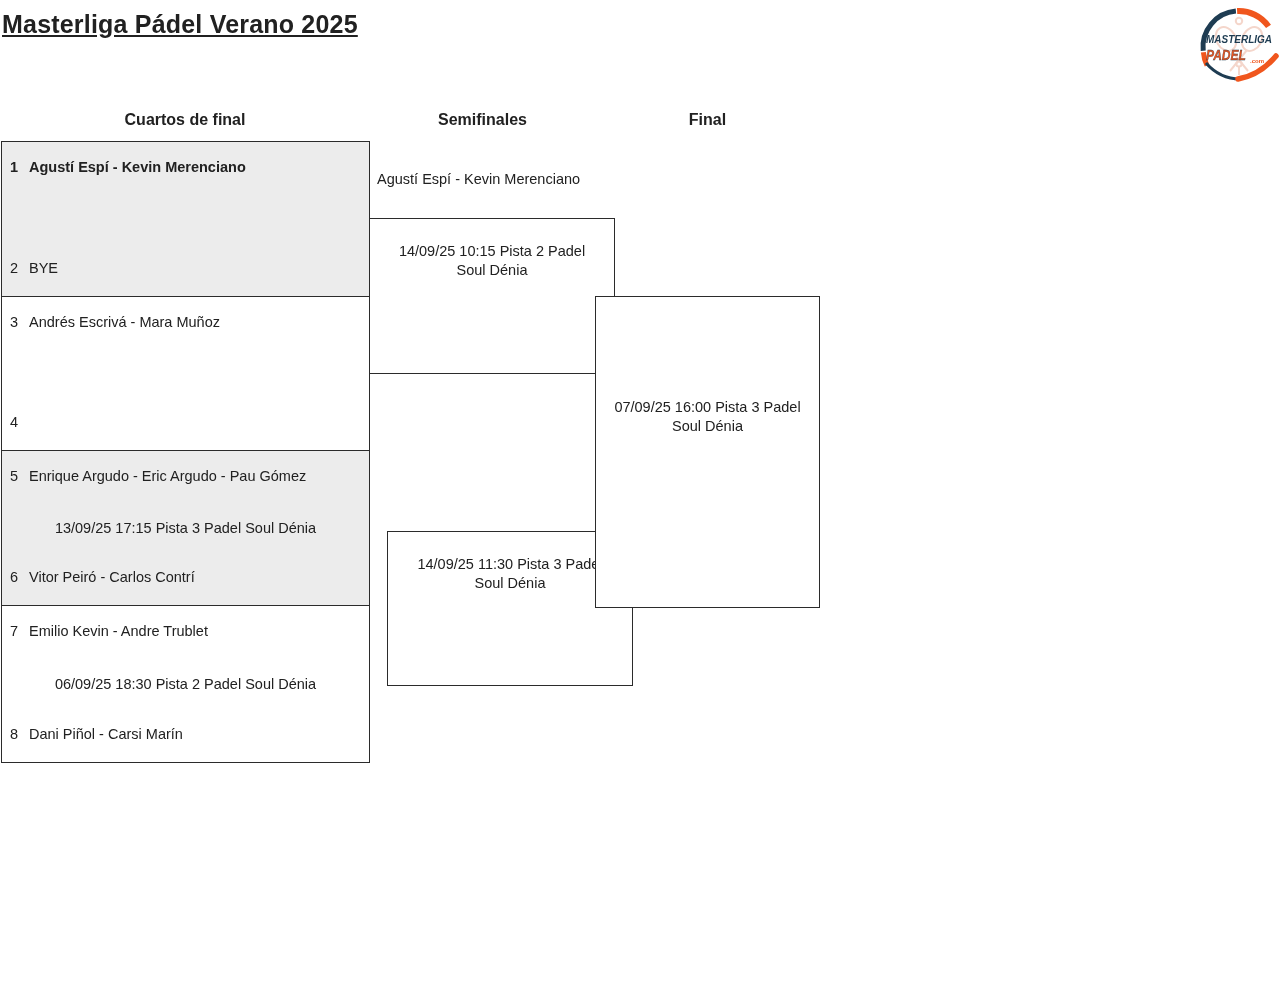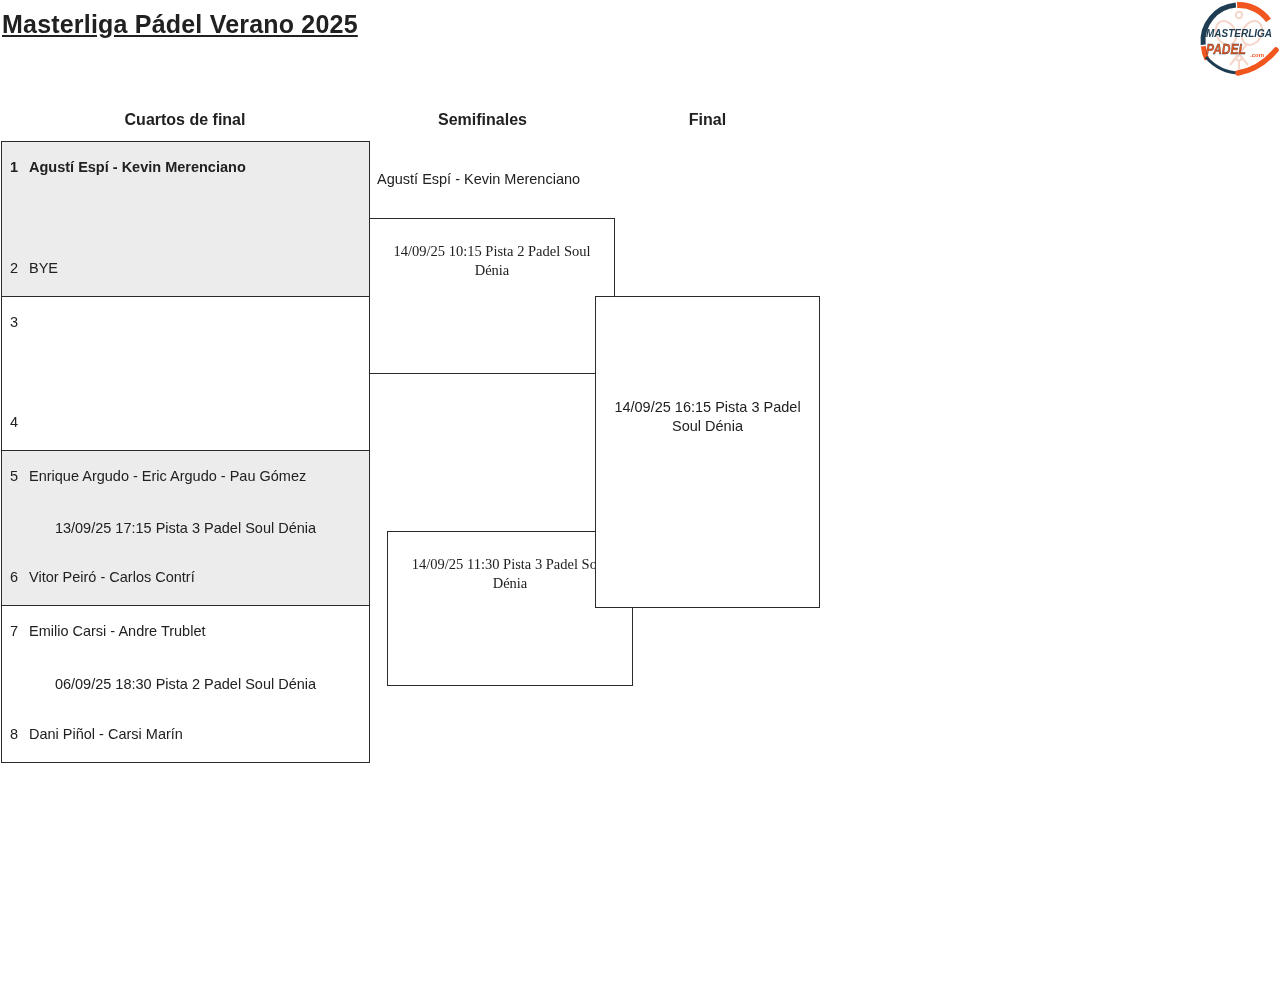--- a/index.html
+++ b/index.html
@@ -16,21 +16,21 @@
   
   .title-1 {
     position: absolute; left: 2px; top: 10px;
     font-size: 25px; font-weight: bold; letter-spacing: 0.2px; text-decoration: underline;
   }
   .title-2 {
     position: absolute; left: 2px; top: 44px;
     font-size: 25px; font-weight: bold; letter-spacing: 0.2px;
   }
   .logo {
-    position: absolute; left: 1198px; top: 2px;
+    position: absolute; left: 1198px; top: 8px;
     width: 82px; height: 78px;
   }
   .logo svg { width: 100%; height: 100%; display: block; }
 
   
   .round-header {
     position: absolute; top: 111px; height: 20px;
     font-size: 16px; font-weight: bold; text-align: center;
   }
   .rh-qf   { left: 0;     width: 370px; }
@@ -44,21 +44,21 @@
     background: #ffffff;
   }
   .shaded { background: #ececec; }
 
   .qf { left: 1px; width: 369px; }
   .qf-1 { top: 141px; height: 156px; }
   .qf-2 { top: 296px; height: 155px; }
   .qf-3 { top: 450px; height: 156px; }
   .qf-4 { top: 605px; height: 158px; }
 
-  .sf { left: 369px; width: 246px; font-family: Liberation Serif, serif; }
+  .sf { left: 369px; width: 246px; }
   .sf-1 { top: 218px; height: 156px; }
   .sf-2 { top: 531px; height: 155px; margin-left: 18px; }
 
   .final-box { left: 595px; width: 225px; top: 296px; height: 312px; }
 
   .team-row {
     position: absolute; left: 0; right: 0;
     display: flex; align-items: baseline;
     padding: 0 10px 0 8px;
     font-size: 14.5px; line-height: 17px;
@@ -131,20 +131,21 @@
     </div>
     <div class="team-row row-bottom">
       <span class="seed">2</span>
       <span class="team">BYE</span>
     </div>
   </div>
 
   <div class="match-box qf qf-2">
     <div class="team-row row-top">
       <span class="seed">3</span>
+      <span class="team">Andrés Escrivá - Mara Muñoz</span>
     </div>
     <div class="team-row row-bottom">
       <span class="seed">4</span>
     </div>
   </div>
 
   <div class="match-box qf qf-3 shaded">
     <div class="team-row row-top">
       <span class="seed">5</span>
       <span class="team">Enrique Argudo - Eric Argudo - Pau Gómez</span>
@@ -152,36 +153,36 @@
     <div class="match-schedule">13/09/25 17:15 Pista 3 Padel Soul Dénia</div>
     <div class="team-row row-bottom">
       <span class="seed">6</span>
       <span class="team">Vitor Peiró - Carlos Contrí</span>
     </div>
   </div>
 
   <div class="match-box qf qf-4">
     <div class="team-row row-top">
       <span class="seed">7</span>
-      <span class="team">Emilio Carsi - Andre Trublet</span>
+      <span class="team">Emilio Kevin - Andre Trublet</span>
     </div>
     <div class="match-schedule">06/09/25 18:30 Pista 2 Padel Soul Dénia</div>
     <div class="team-row row-bottom">
       <span class="seed">8</span>
       <span class="team">Dani Piñol - Carsi Marín</span>
     </div>
   </div>
 
   <div class="advanced-label">Agustí Espí - Kevin Merenciano</div>
 
   <div class="match-box sf sf-1">
     <div class="match-schedule">14/09/25 10:15 Pista 2 Padel Soul Dénia</div>
   </div>
 
   <div class="match-box sf sf-2">
     <div class="match-schedule">14/09/25 11:30 Pista 3 Padel Soul Dénia</div>
   </div>
 
   <div class="match-box final-box">
-    <div class="match-schedule">14/09/25 16:15 Pista 3 Padel Soul Dénia</div>
+    <div class="match-schedule">07/09/25 16:00 Pista 3 Padel Soul Dénia</div>
   </div>
 
 </div>
 
 </body></html>

